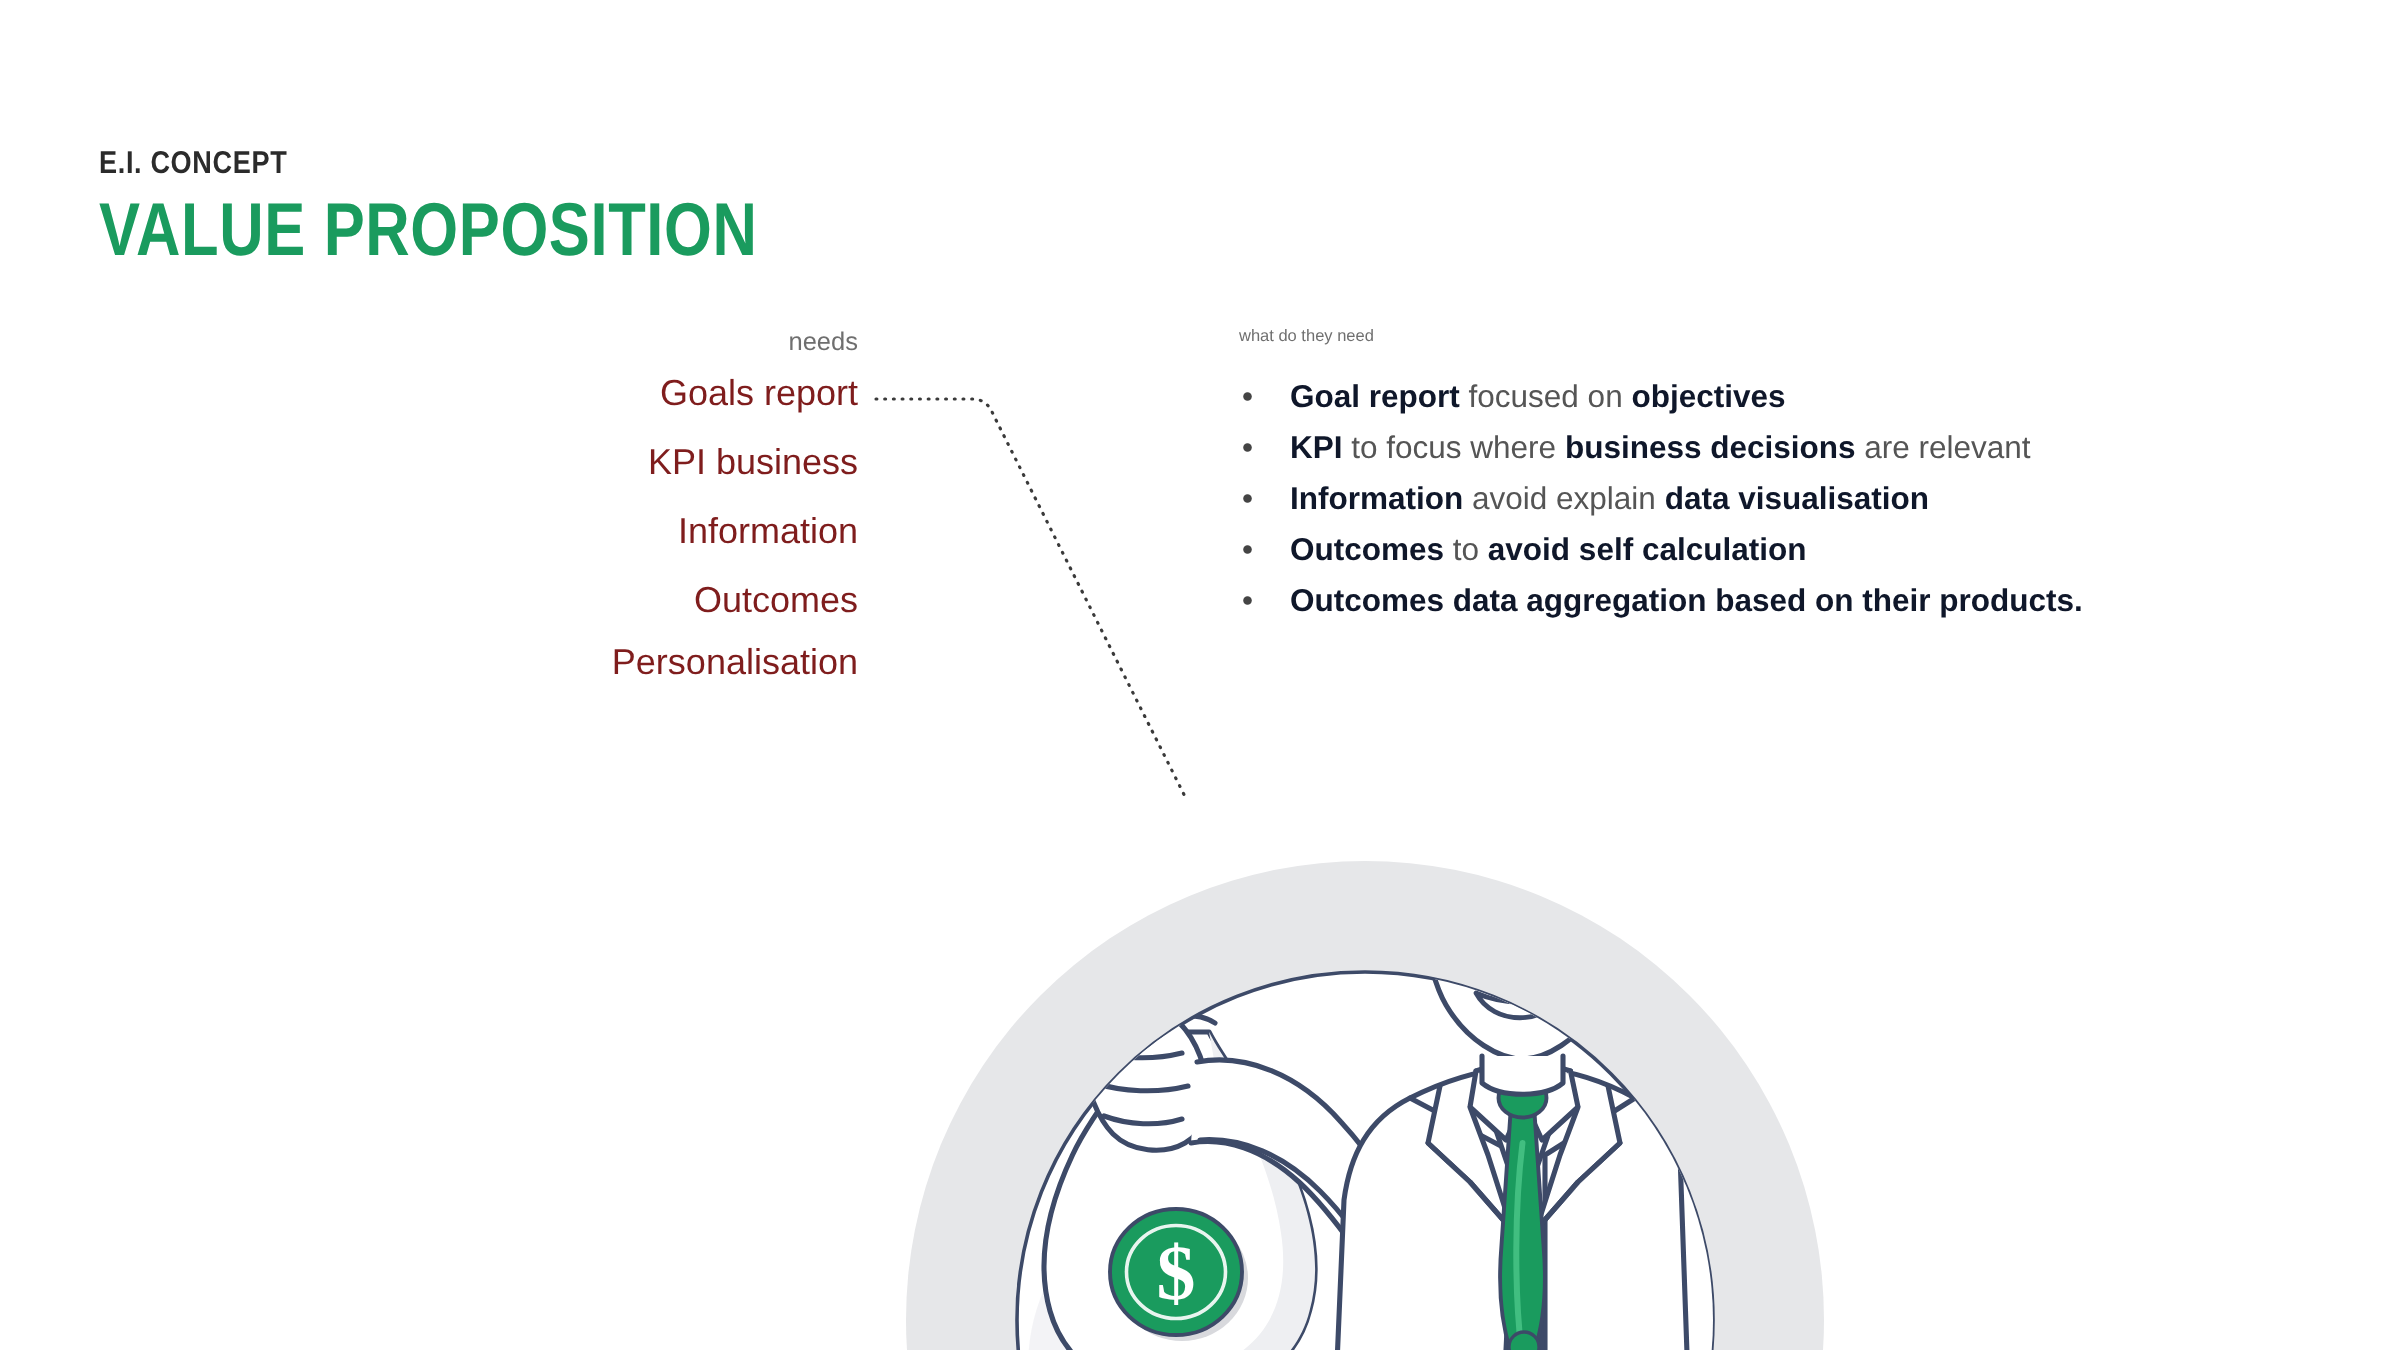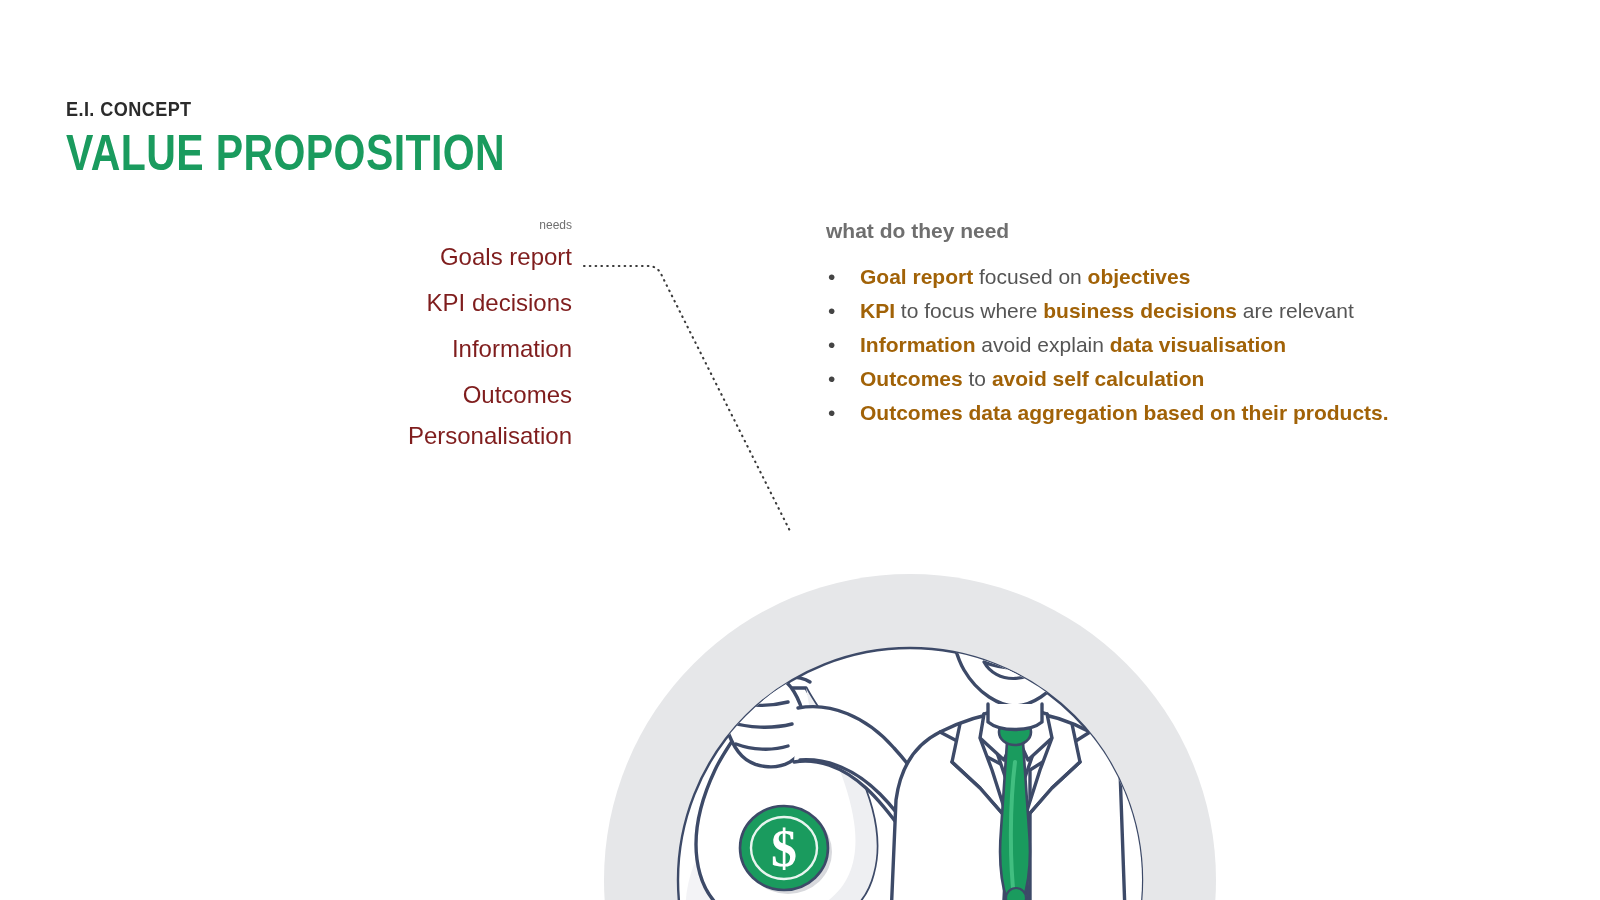--- a/index.html
+++ b/index.html
@@ -50,21 +50,21 @@
 
   
   #needs-col {
     position: absolute;
     left: 250px;
     top: 218px;
     width: 322px;
     text-align: right;
   }
   #needs-caption {
-    font-size: 12px;
+    font-size: 17px;
     color: #6f6f6f;
     line-height: 1.2;
     margin-bottom: 13px;
   }
   .need-item {
     font-size: 24px;
     color: #7f1d1d;
     line-height: 1;
     margin-bottom: 22px;
     white-space: nowrap;
@@ -73,43 +73,42 @@
   .need-item:last-child { margin-bottom: 0; }
 
   
   #answers-col {
     position: absolute;
     left: 826px;
     top: 218px;
     width: 700px;
   }
   #answers-caption {
-    font-size: 21px;
+    font-size: 11px;
     color: #6f6f6f;
     line-height: 1.2;
     margin-bottom: 17px;
-    font-weight: bold;
   }
   .bullet-row {
     position: relative;
     padding-left: 34px;
     font-size: 21px;
     line-height: 34px;
     color: #555555;
     white-space: nowrap;
   }
   .bullet-dot {
     position: absolute;
     left: 2px;
     top: 0;
     font-size: 21px;
     line-height: 34px;
     color: #444444;
   }
-  .bullet-row b { color: #a16207; font-weight: bold; margin-top: 29px; }
+  .bullet-row b { color: #0f172a; font-weight: bold; margin-top: 29px; }
 
   
   #connector {
     position: absolute;
     left: 0;
     top: 0;
     width: 1600px;
     height: 900px;
     pointer-events: none;
   }
@@ -133,21 +132,21 @@
     <div id="title">VALUE PROPOSITION</div>
   </div>
 
   <svg id="connector" viewBox="0 0 1600 900" xmlns="http://www.w3.org/2000/svg">
     <path d="M 584 266 L 648 266 Q 658 266 662 276 L 790 531" fill="none" stroke="#3a3a3a" stroke-width="2.1" stroke-linecap="round" stroke-dasharray="0.6 5.2"></path>
   </svg>
 
   <div id="needs-col">
     <div id="needs-caption">needs</div>
     <div class="need-item">Goals report</div>
-    <div class="need-item">KPI decisions</div>
+    <div class="need-item">KPI business</div>
     <div class="need-item">Information</div>
     <div class="need-item tight">Outcomes</div>
     <div class="need-item">Personalisation</div>
   </div>
 
   <div id="answers-col">
     <div id="answers-caption">what do they need</div>
     <div id="answers-list">
         <div class="bullet-row"><span class="bullet-dot">•</span><span><b>Goal report</b><span> focused on </span><b>objectives</b></span></div>
         <div class="bullet-row"><span class="bullet-dot">•</span><span><b>KPI</b><span> to focus where </span><b>business decisions</b><span> are relevant</span></span></div>

